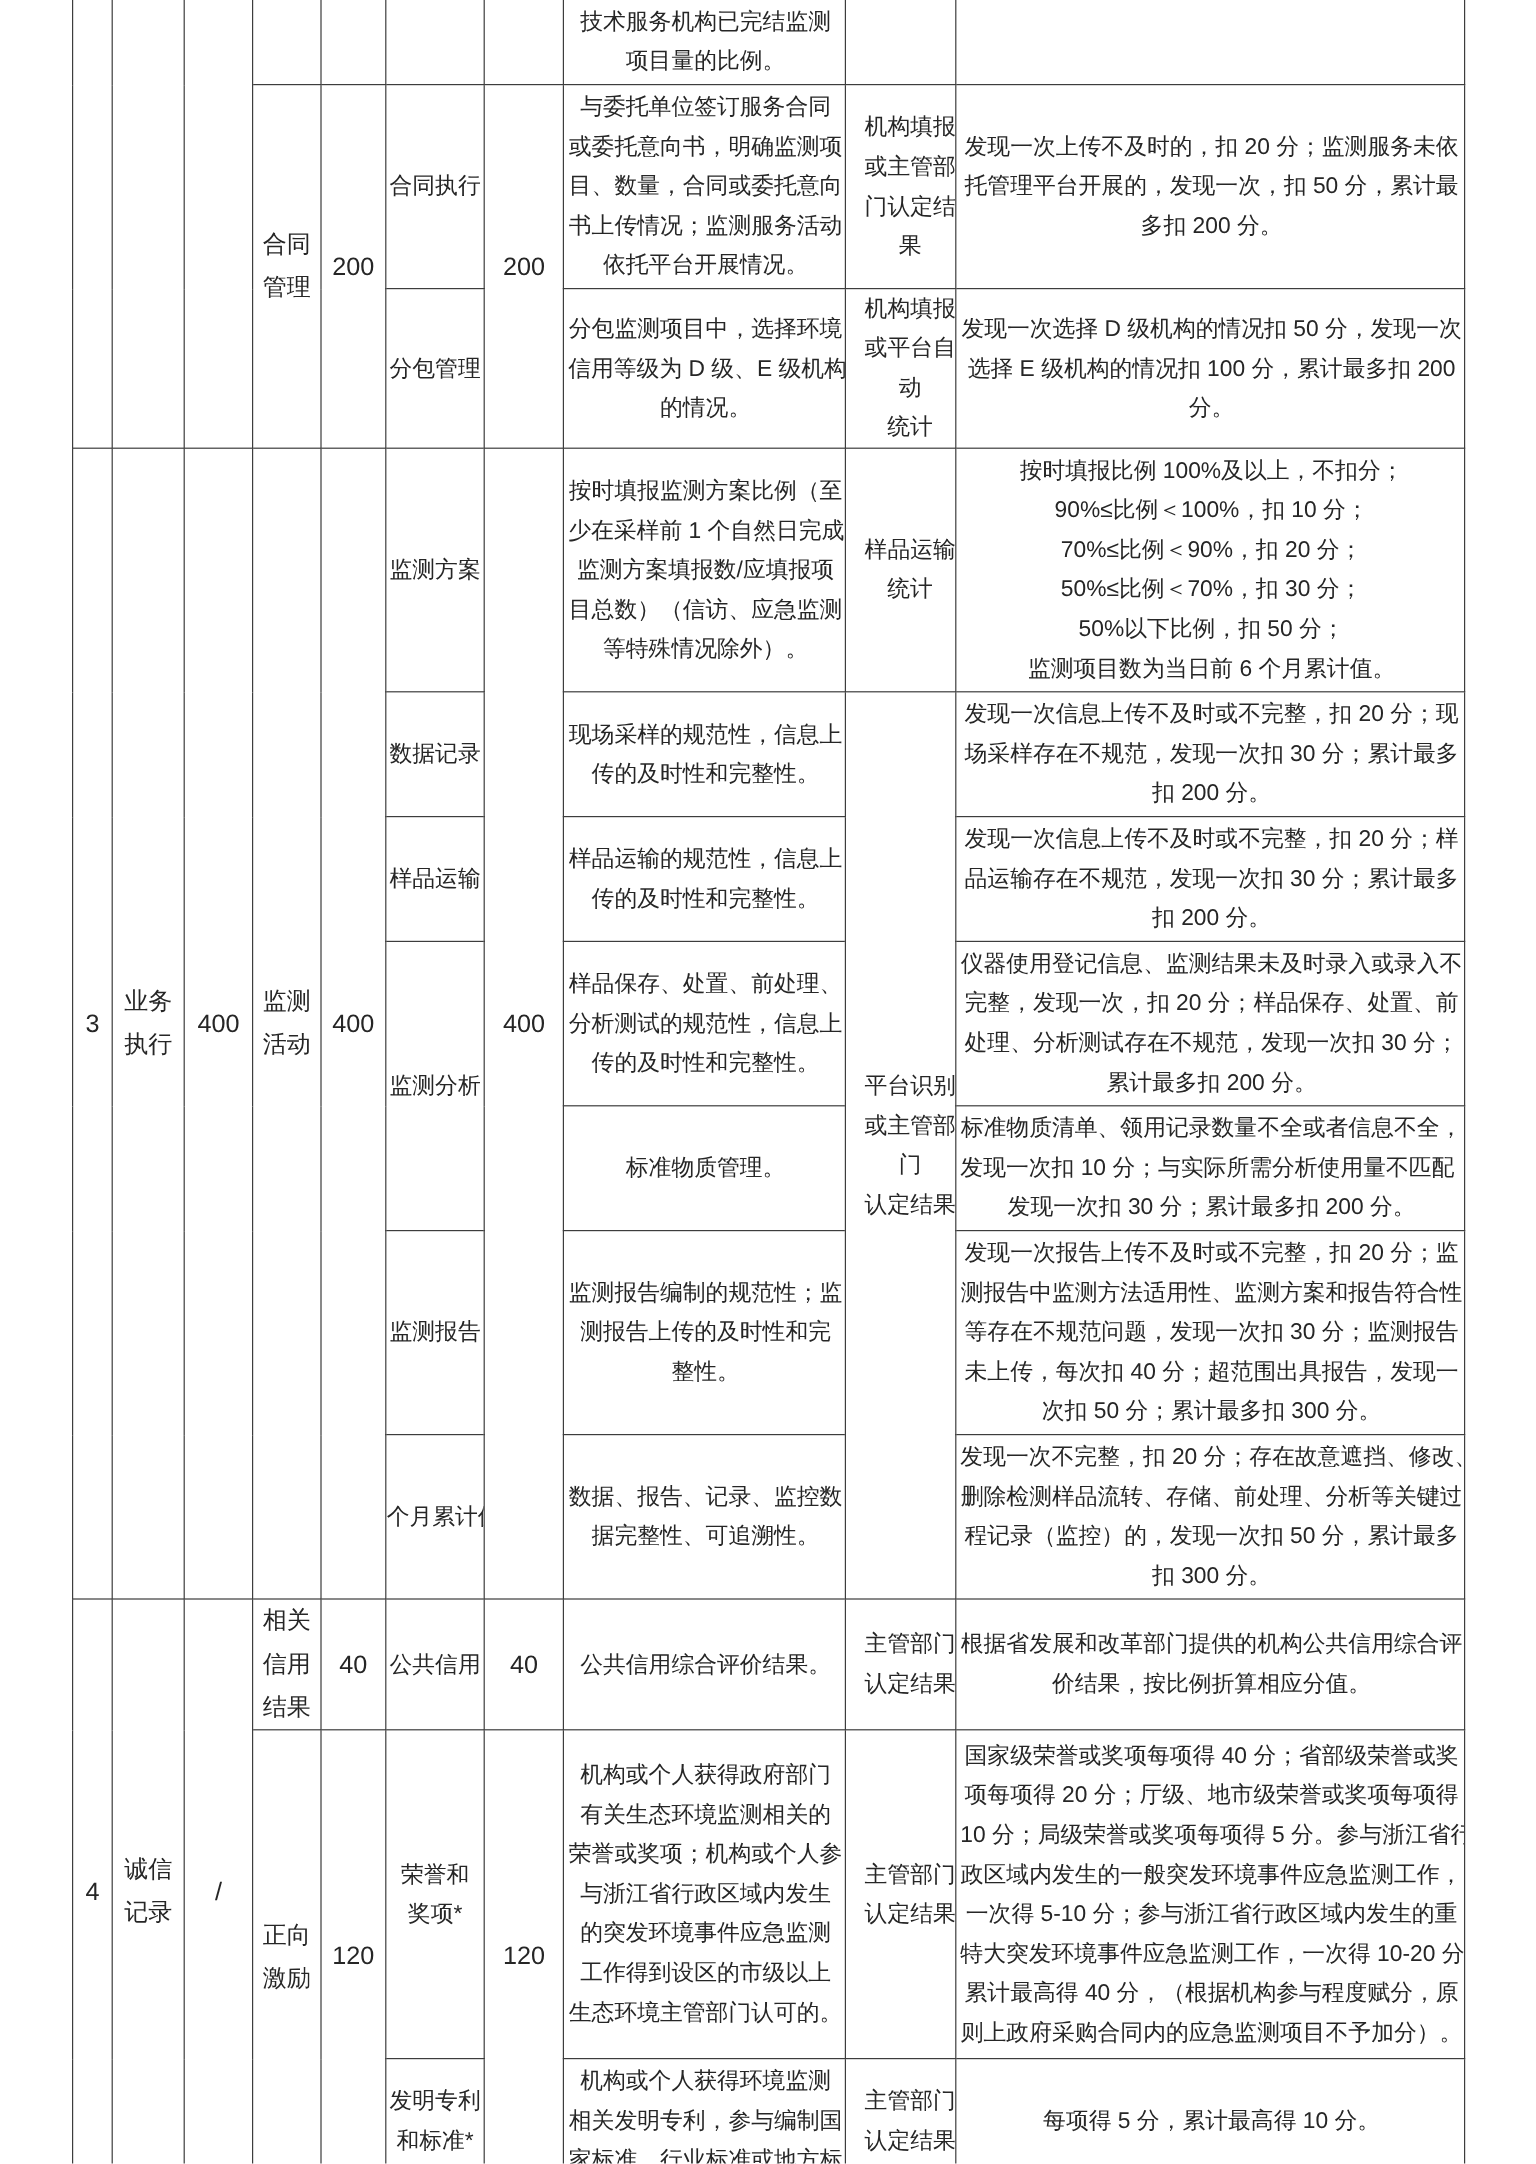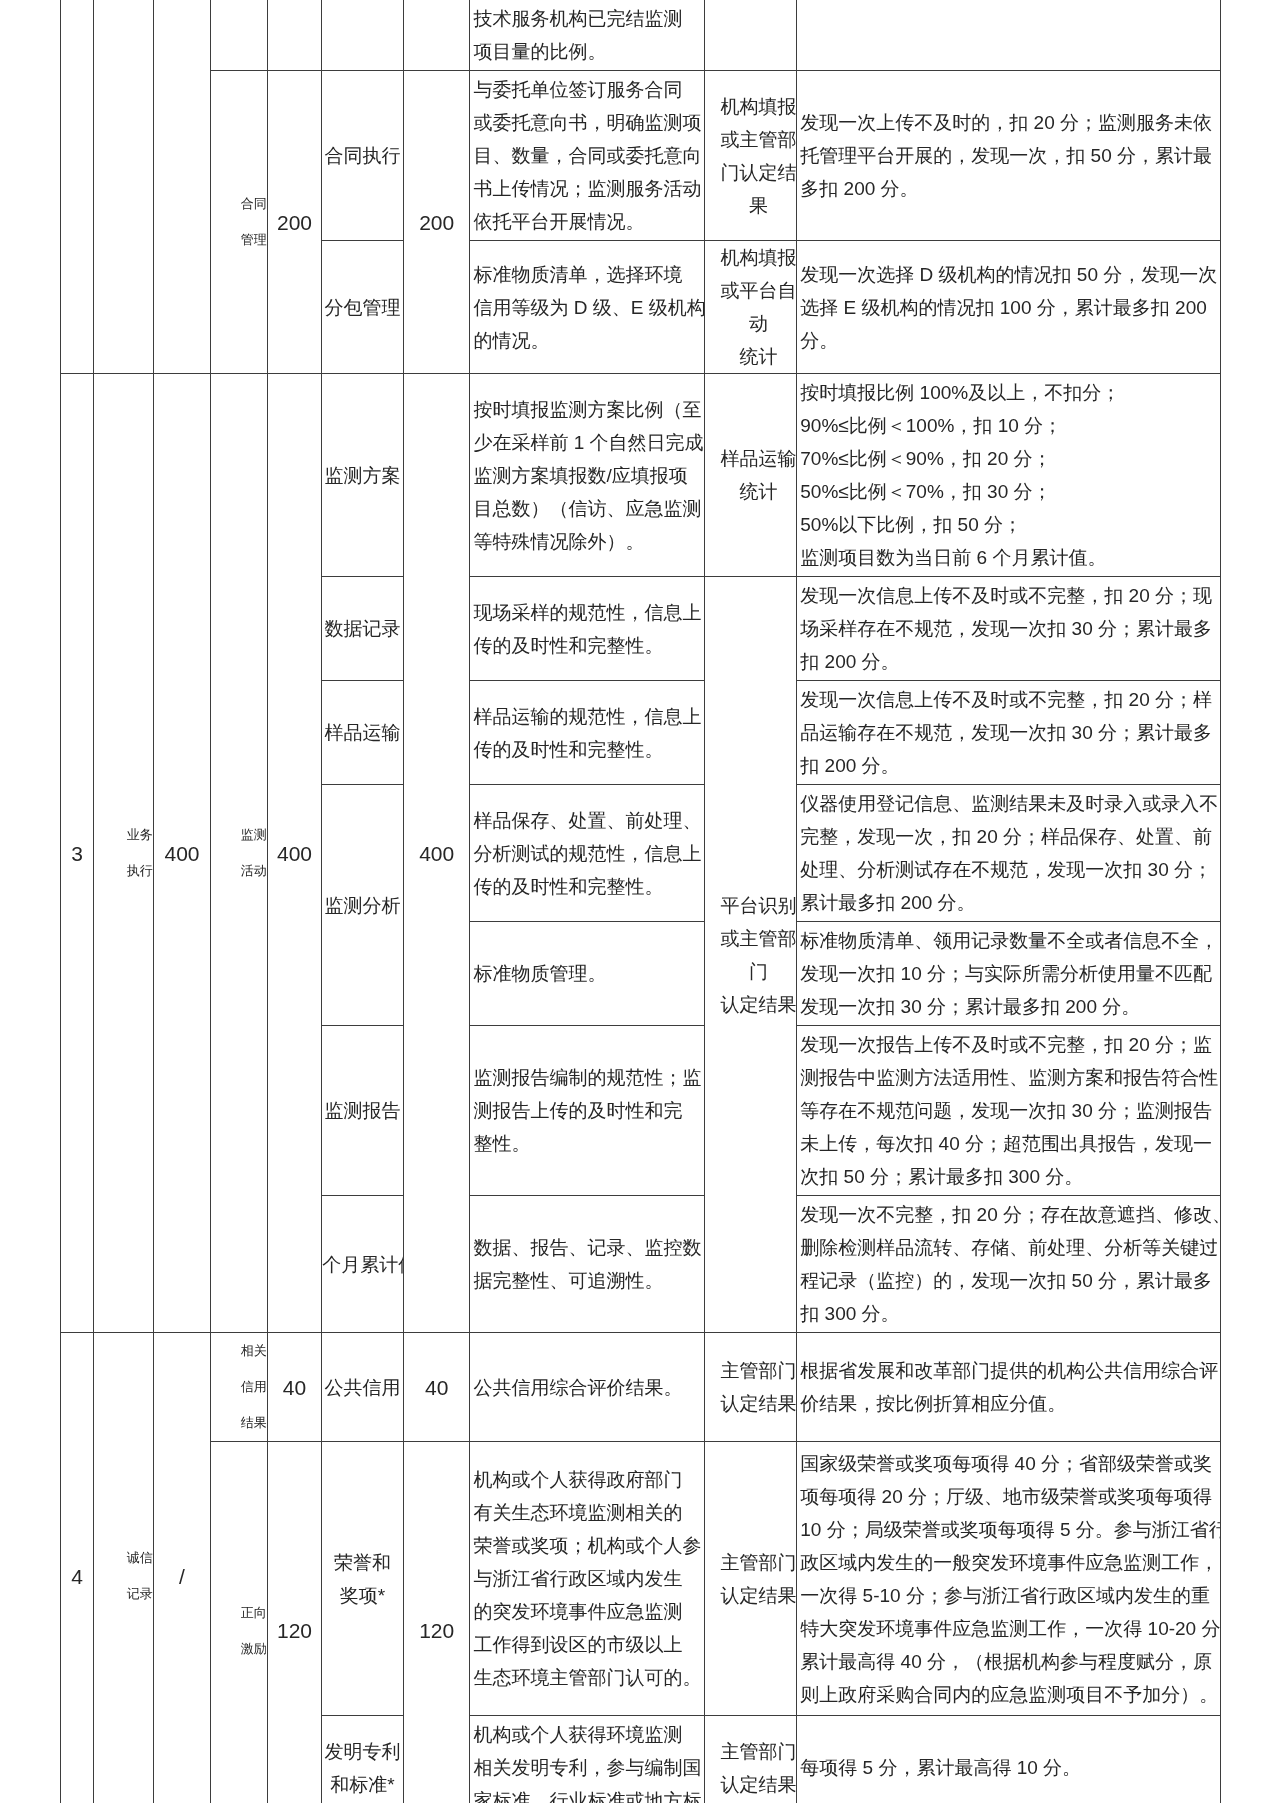--- a/index.html
+++ b/index.html
@@ -18,25 +18,25 @@
     vertical-align:middle;
     text-align:center;
     padding:0;
     overflow:hidden;
     font-size:19px;
     line-height:33px;
     white-space:pre;
   }
   td.ct{border-top:none;}
   td.num{font-size:21px;margin-left:43px;}
-  td.lbl{line-height:36px;font-size:13px;text-align:right;}
+  td.lbl{line-height:36px;font-size:20px;}
   td.item{font-size:19px;line-height:33px;}
   td.assess{font-size:19px;line-height:33px;padding-left:16px;}
   td.desc,td.rule{
-    text-align:left;
+    text-align:center;
     padding:2px 1px 2px 3px;
     margin-top:47px;
   }
 </style>
 </head>
 <body>
 
 <table class="eval" style="width: 1161px;">
   <colgroup>
       <col style="width: 33px;">
@@ -78,21 +78,21 @@
         <td class="assess">机构填报
 或主管部
 门认定结
 果</td>
         <td class="rule">发现一次上传不及时的，扣 20 分；监测服务未依
 托管理平台开展的，发现一次，扣 50 分，累计最
 多扣 200 分。</td>
       </tr>
       <tr style="height: 133px;">
         <td class="item">分包管理</td>
-        <td class="desc">标准物质清单，选择环境
+        <td class="desc">分包监测项目中，选择环境
 信用等级为 D 级、E 级机构
 的情况。</td>
         <td class="assess">机构填报
 或平台自
 动
 统计</td>
         <td class="rule">发现一次选择 D 级机构的情况扣 50 分，发现一次
 选择 E 级机构的情况扣 100 分，累计最多扣 200
 分。</td>
       </tr>

